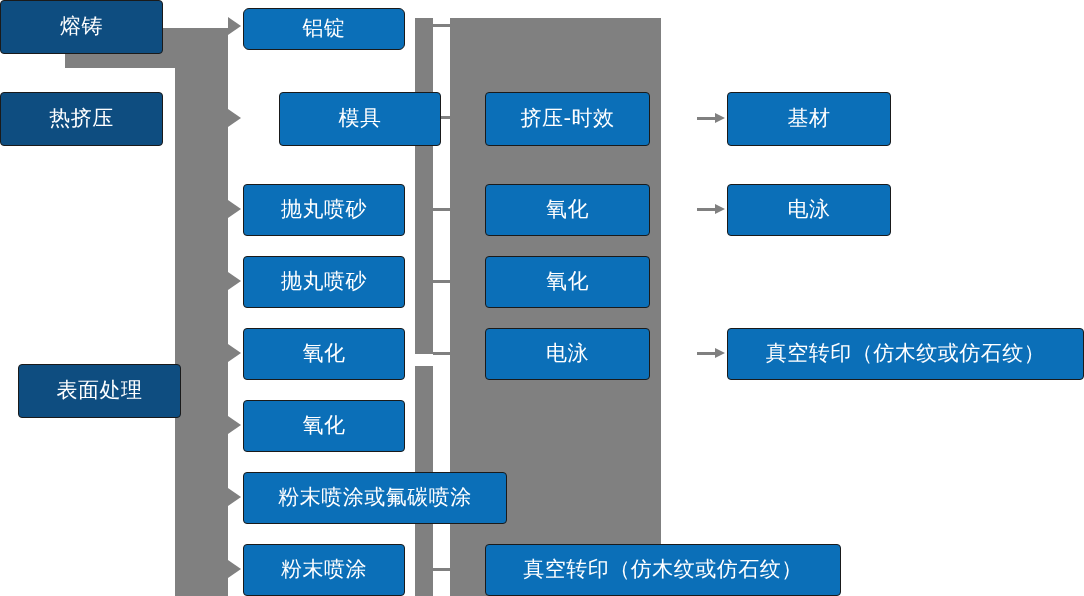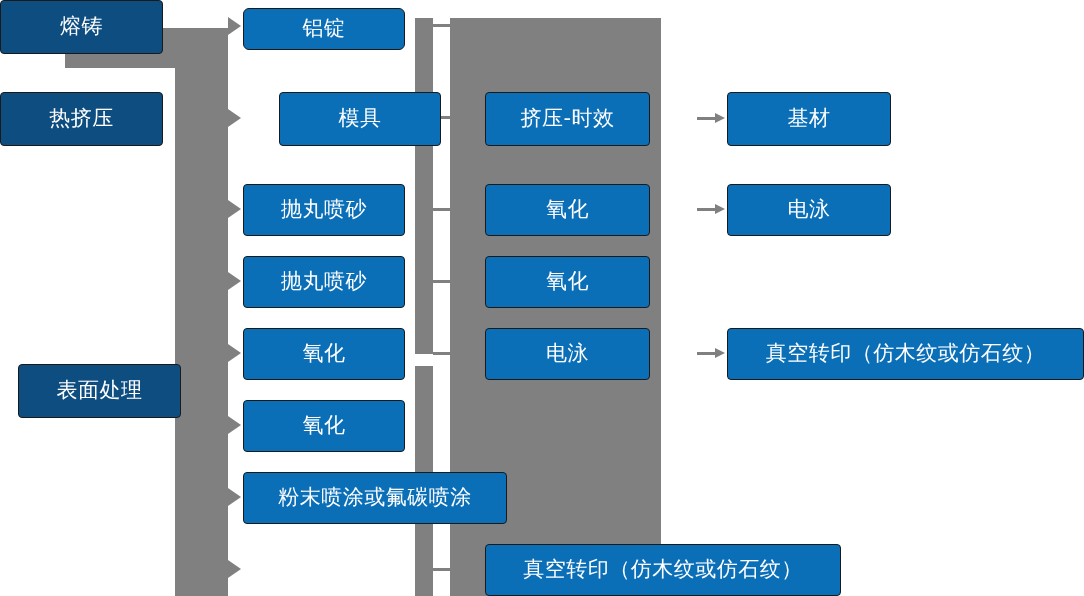--- a/index.html
+++ b/index.html
@@ -126,20 +126,23 @@
   </div>
   <div class="box light" style="left:243px; top:328px; width:162px; height:52px;">
     <span class="lbl">氧化</span>
   </div>
   <div class="box light" style="left:243px; top:400px; width:162px; height:52px;">
     <span class="lbl">氧化</span>
   </div>
   <div class="box light" style="left:243px; top:472px; width:264px; height:52px;">
     <span class="lbl">粉末喷涂或氟碳喷涂</span>
   </div>
+  <div class="box light" style="left:243px; top:544px; width:162px; height:52px;">
+    <span class="lbl">粉末喷涂</span>
+  </div>
 
   <div class="box light" style="left:485px; top:92px; width:165px; height:54px;">
     <span class="lbl">挤压-时效</span>
   </div>
   <div class="box light" style="left:485px; top:184px; width:165px; height:52px;">
     <span class="lbl">氧化</span>
   </div>
   <div class="box light" style="left:485px; top:256px; width:165px; height:52px;">
     <span class="lbl">氧化</span>
   </div>

